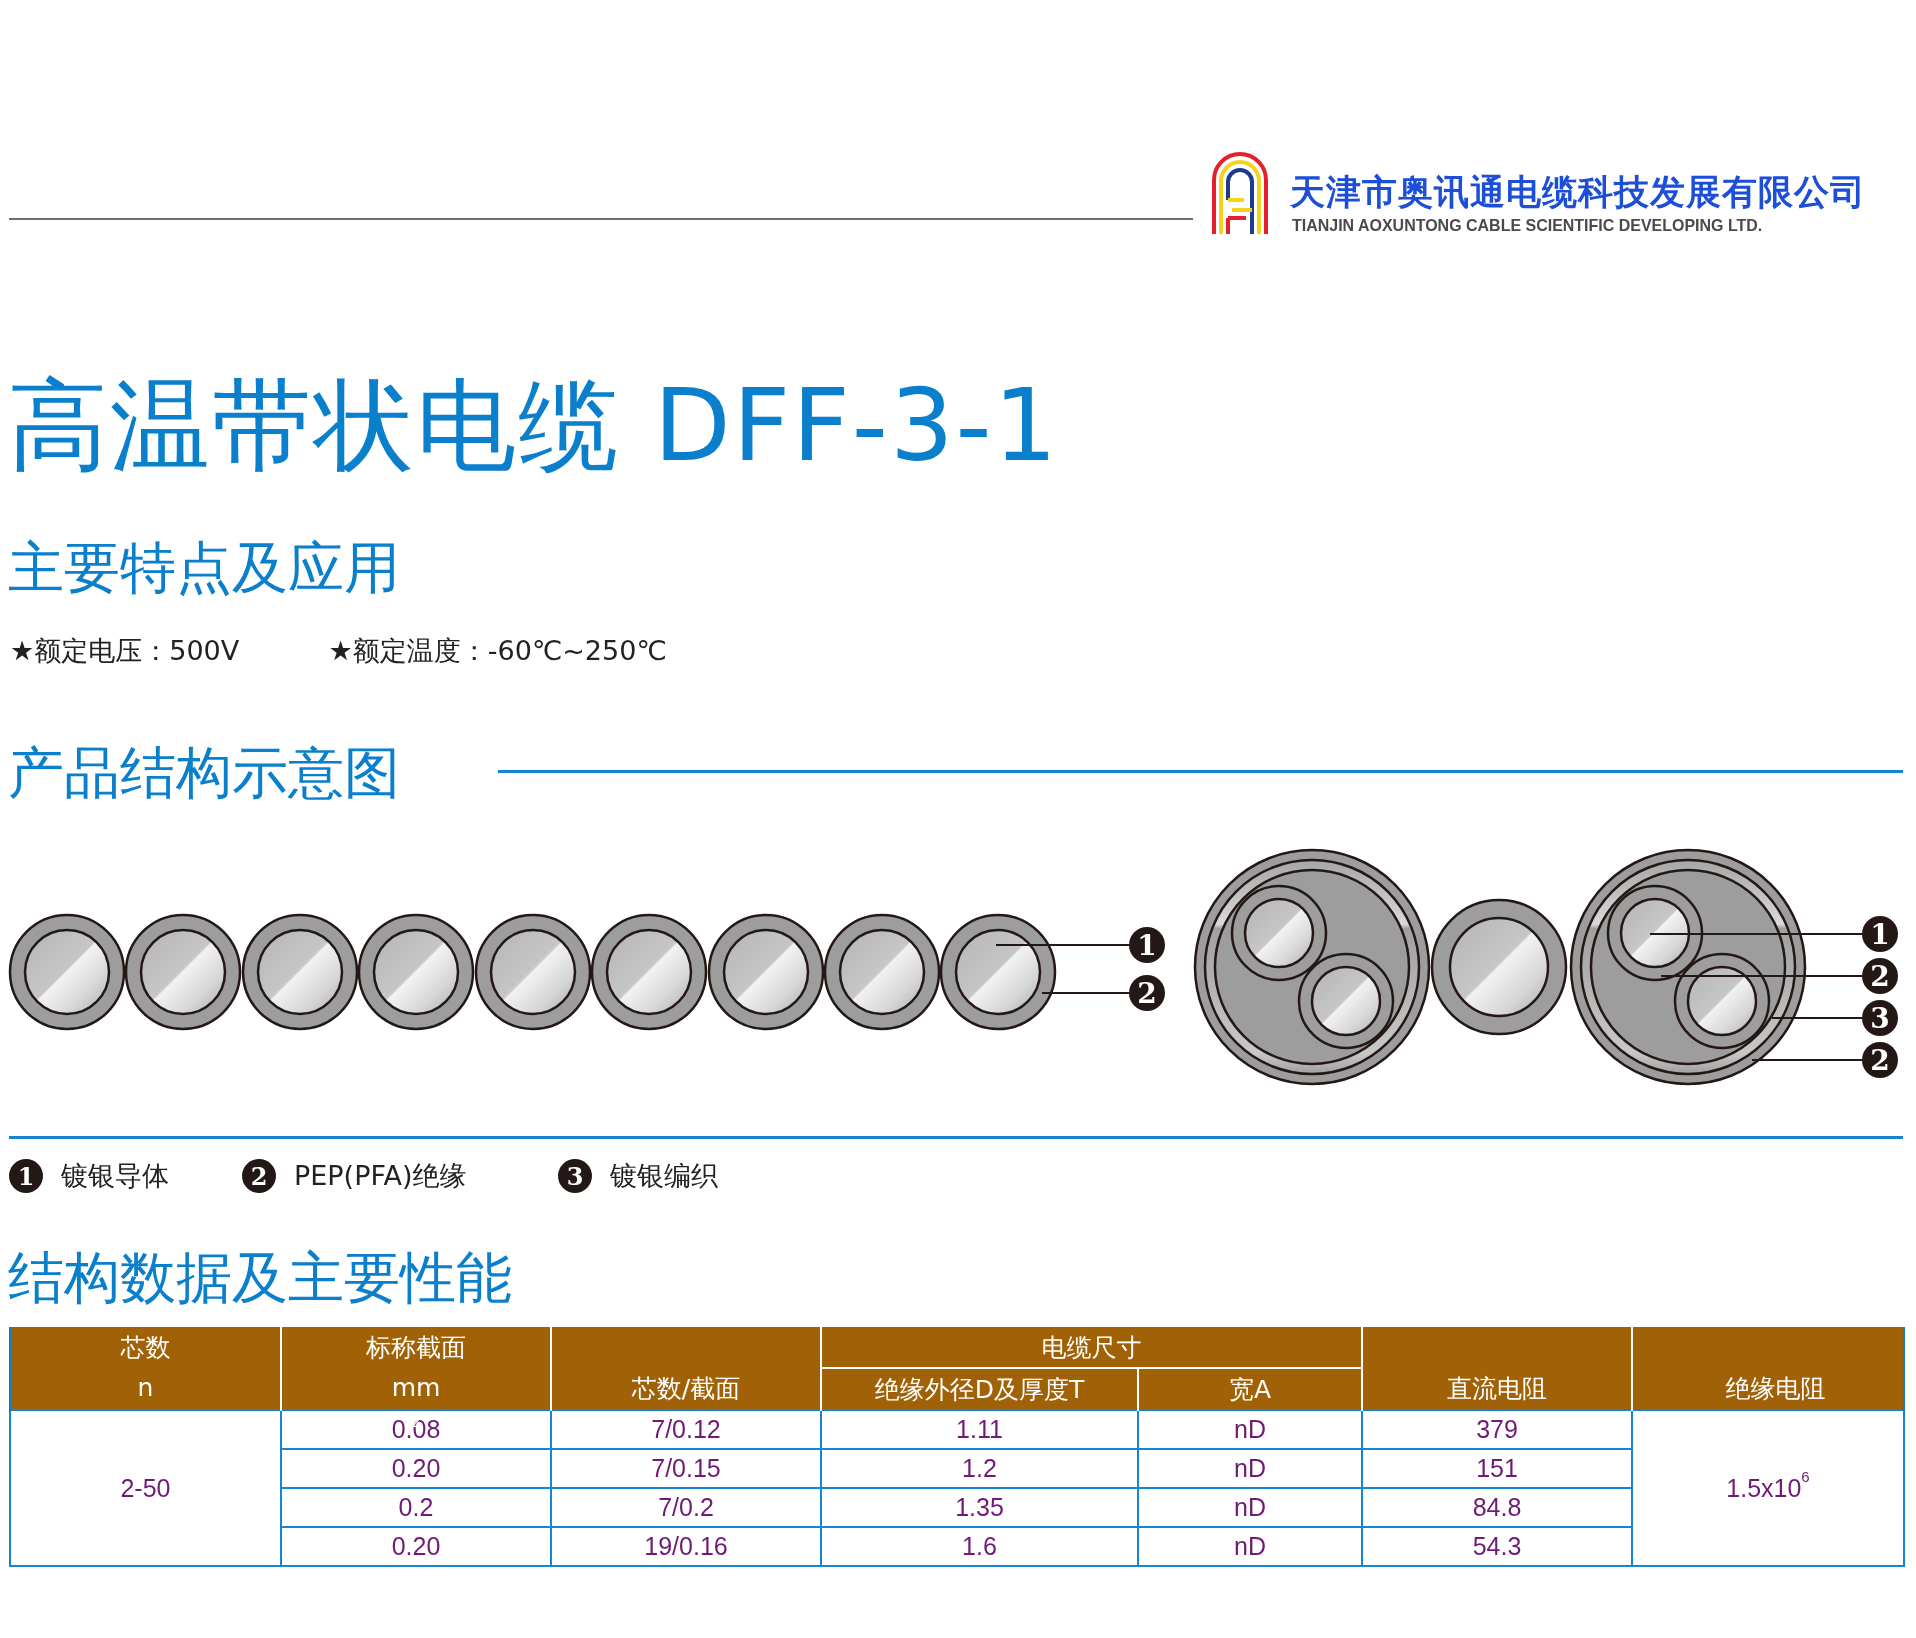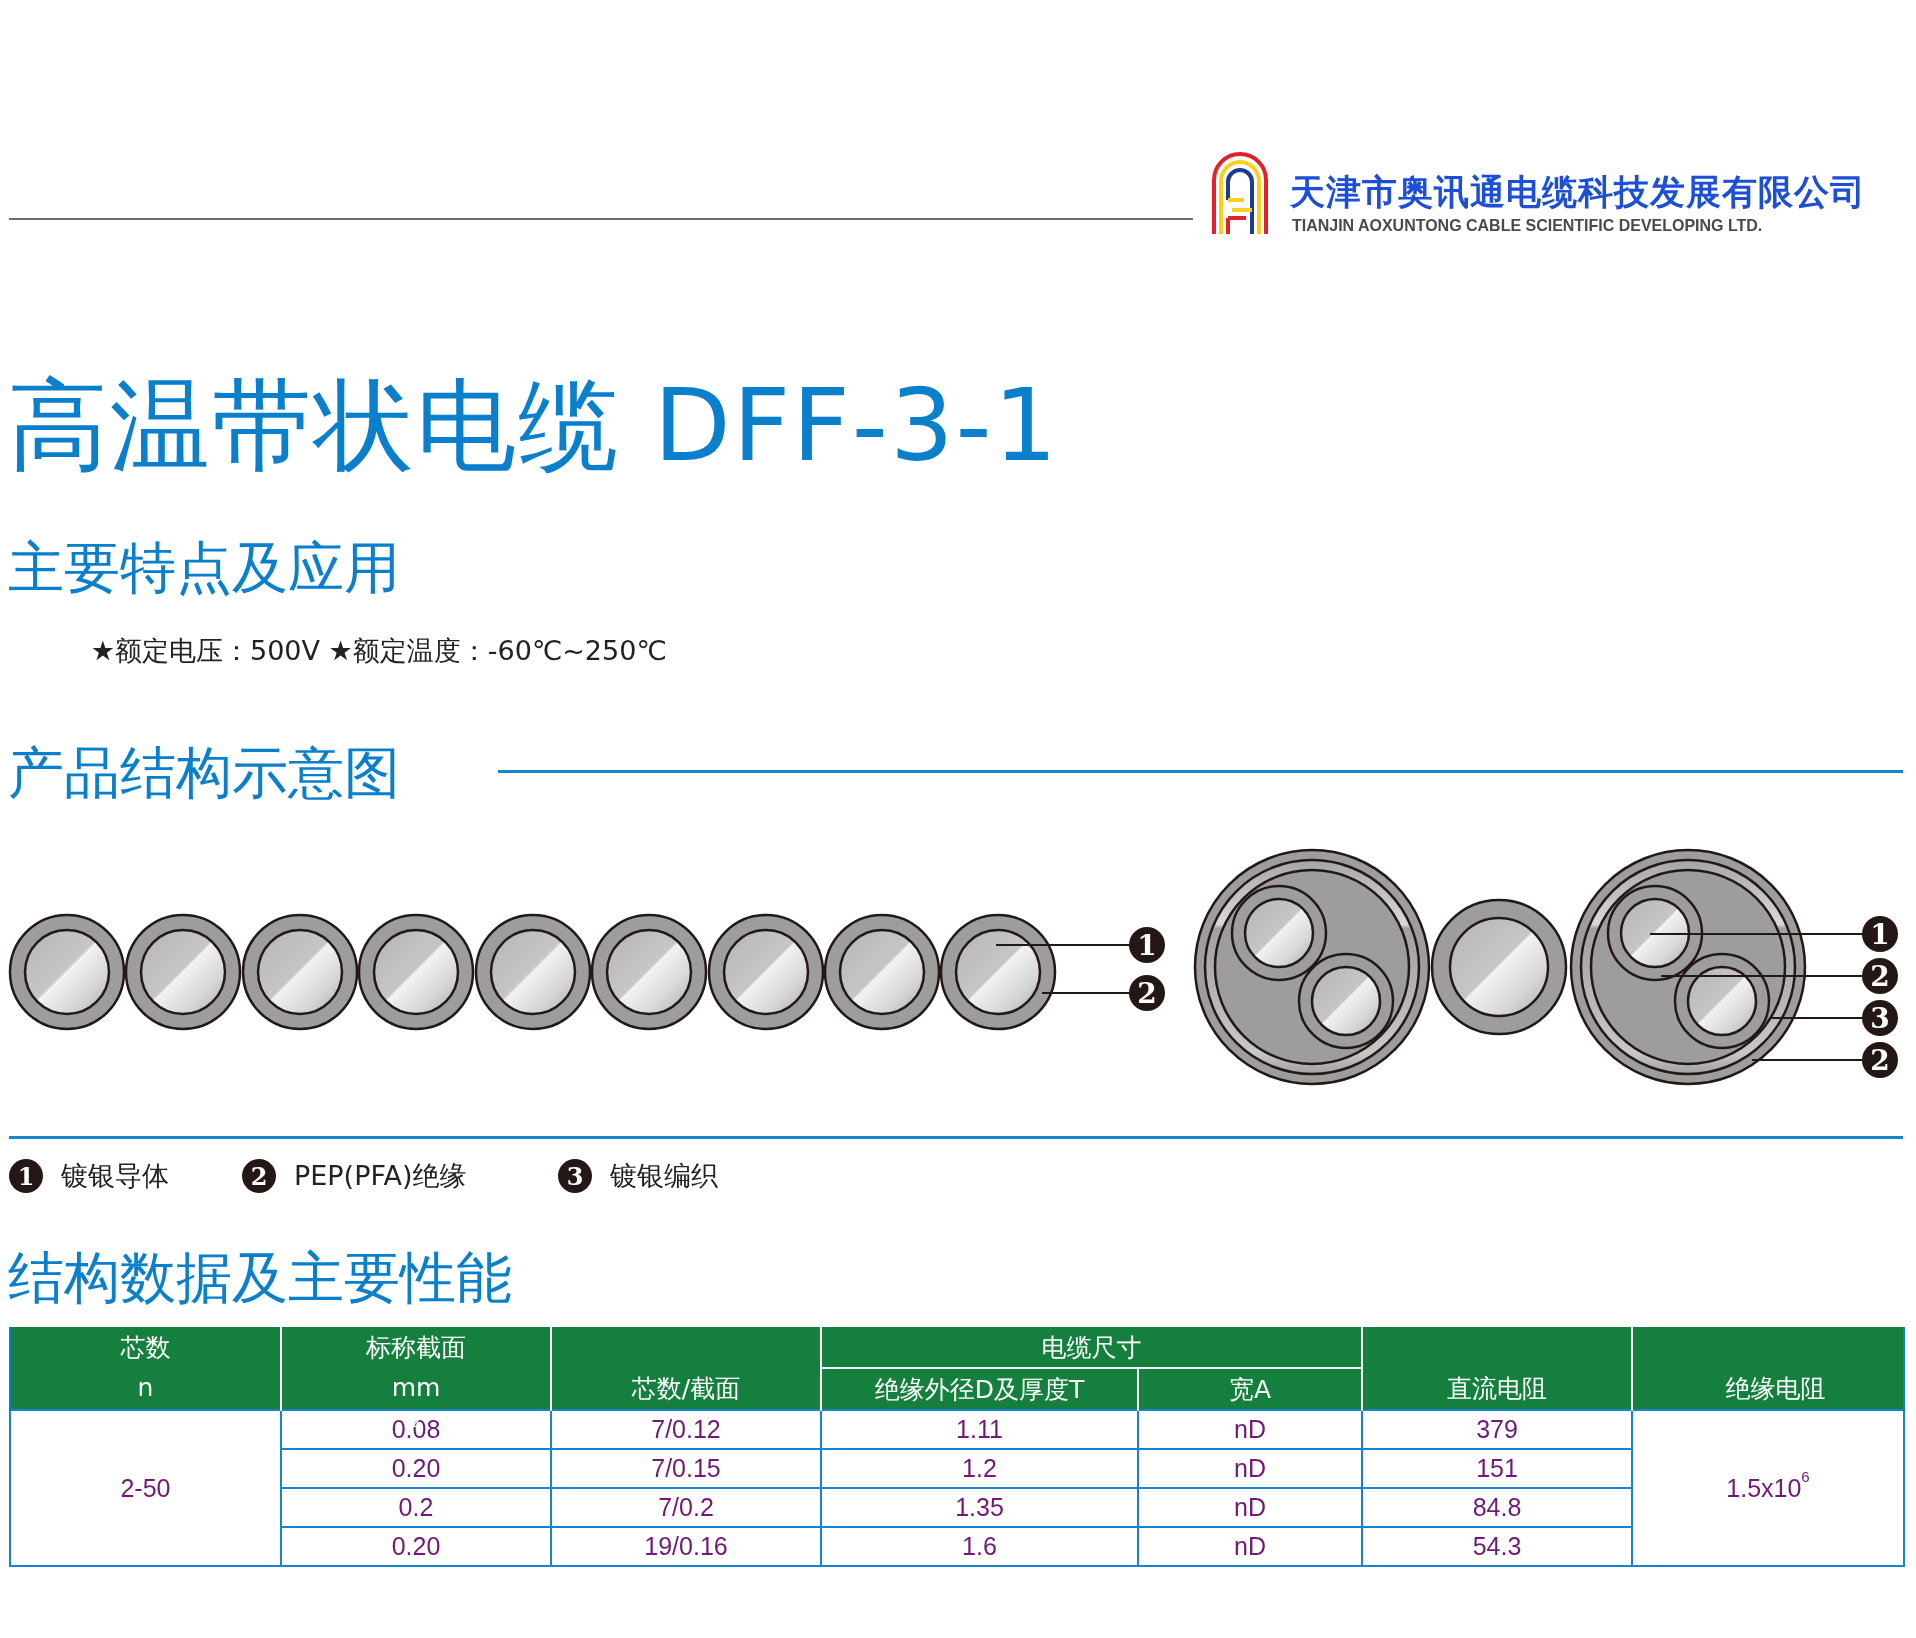--- a/index.html
+++ b/index.html
@@ -12,34 +12,34 @@
   .co-cn { left:1290px; top:170px; font-size:35px; font-weight:bold; color:#1d4ed8;
            letter-spacing:1px; white-space:nowrap; line-height:44px; }
   .co-en { left:1292px; top:216px; font-size:17px; font-weight:bold; color:#4a4a4a;
            white-space:nowrap; line-height:20px; letter-spacing:0px;
            font-family:"Liberation Sans", sans-serif; transform:scaleX(0.94); transform-origin:left; }
   
   .title { left:8px; top:368px; font-size:100px; line-height:116px; white-space:nowrap; color:#0a7fcc;
            font-weight:normal; letter-spacing:2px; }
   .h2 { font-size:56px; line-height:66px; color:#0a7fcc; white-space:nowrap; }
   .features { left:10px; top:633px; font-size:27px; line-height:36px; color:#222; white-space:nowrap; }
-  .features span { display:inline-block;text-align:right; }
+  .features span { display:inline-block; }
   .sect-rule { left:498px; top:770px; width:1405px; height:3px; background:#1585d2; }
   .legend-rule { left:9px; top:1136px; width:1894px; height:3px; background:#1585d2; }
   .legend { top:1156px; height:40px; display:flex; align-items:center; font-size:27px; color:#222; white-space:nowrap; }
   .badge { display:inline-flex; width:34px; height:34px; border-radius:50%; background:#231815; color:#fff;
            align-items:center; justify-content:center; font-weight:bold; font-size:24px; margin-right:18px;
            font-family:"DejaVu Serif", serif; }
   .callout { width:36px; height:36px; border-radius:50%; background:#231815; color:#fff; display:flex;
              align-items:center; justify-content:center; font-size:28px; font-weight:bold;
              font-family:"DejaVu Serif", serif; }
   
   table.spec { position:absolute; left:9px; top:1327px; width:1894px; border-collapse:collapse;
                table-layout:fixed; font-size:25px; }
-  table.spec th { background:#15803d; color:#fff; font-weight:normal; text-align:center; padding:0;
+  table.spec th { background:#a16207; color:#fff; font-weight:normal; text-align:center; padding:0;
                   border-left:2px solid #fff; border-right:2px solid #fff; }
   table.spec th.first { border-left:2px solid #0a7fcc; }
   table.spec th.last { border-right:2px solid #0a7fcc;padding-left:15px; }
   table.spec td { border:2px solid #1585d2; text-align:center; color:#701a75; height:37px; padding:0;
                   font-family:"Liberation Sans", sans-serif; }
   table.spec tr.r-top th { height:40px; }
   table.spec tr.r-bot th { height:40px; }
   .sub-row { border-top:2px solid #fff !important; }
   .hdr-two { display:flex; flex-direction:column; justify-content:space-between; height:80px; }
   .hdr-two span { display:block; line-height:40px; }

